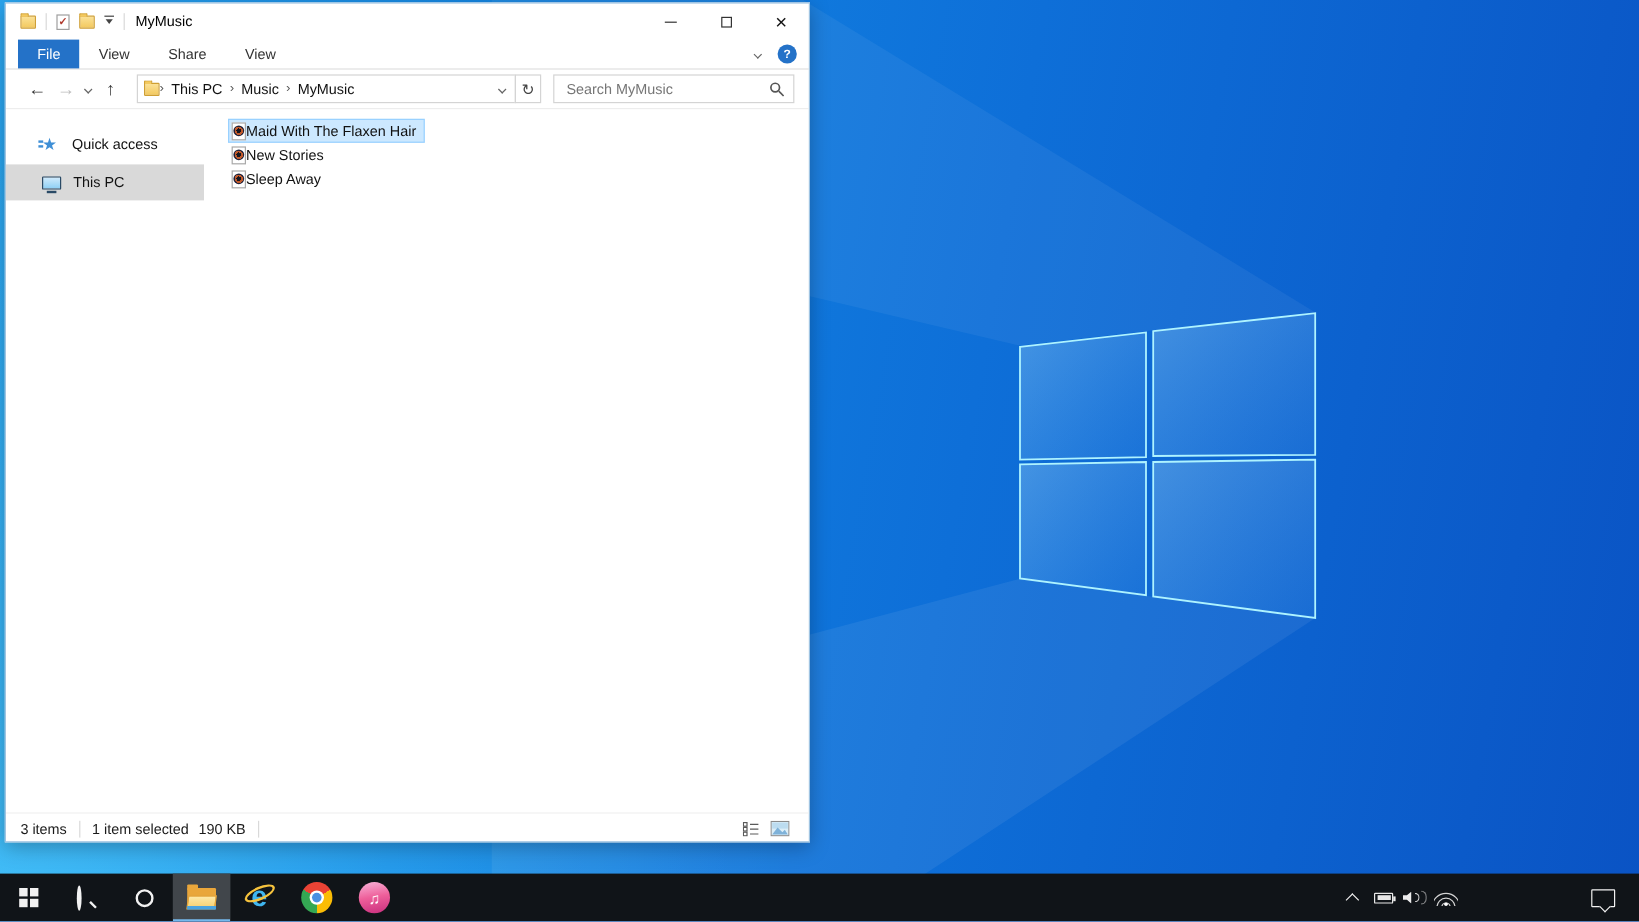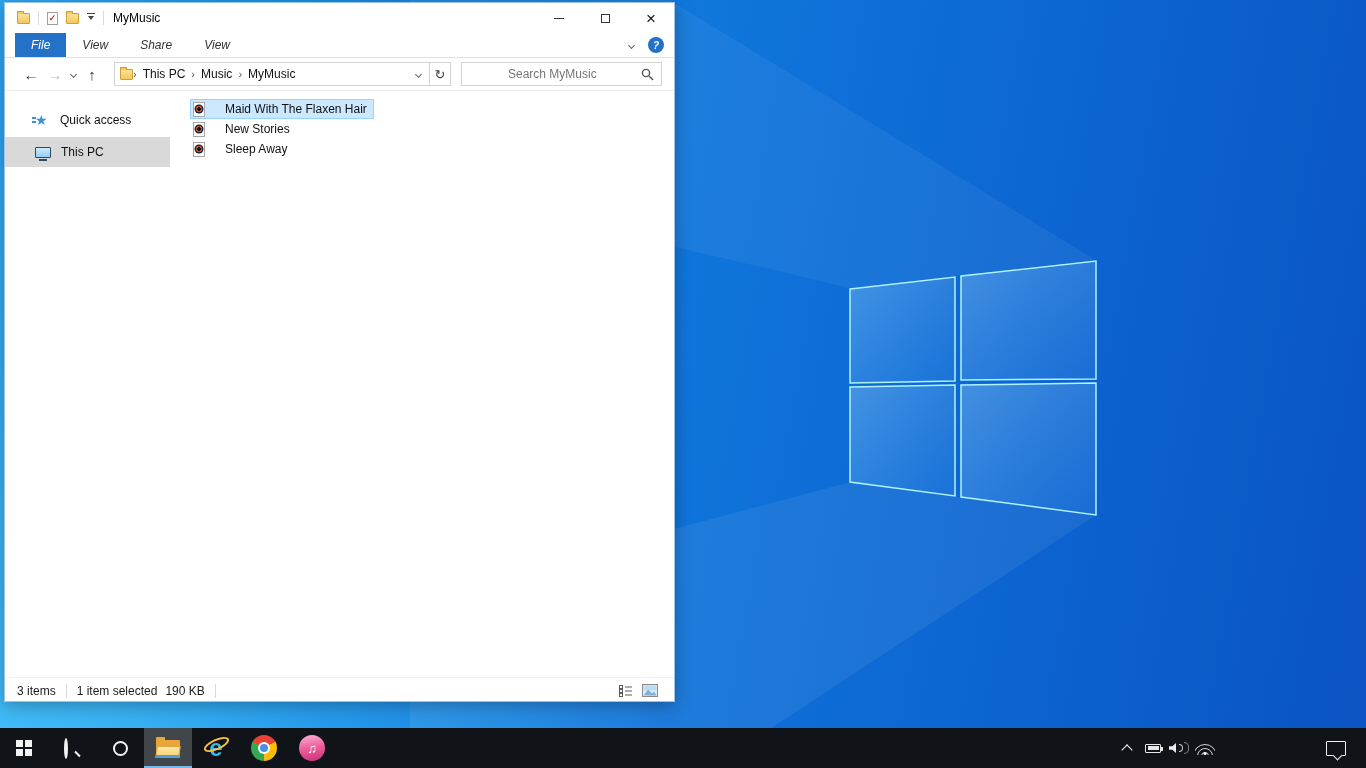--- a/index.html
+++ b/index.html
@@ -39,21 +39,21 @@
     border:1px solid #cf9f34; border-radius:1px; position:relative; flex:none; }
   .mini-folder::before { content:''; position:absolute; top:-3px; left:-1px; width:5px; height:2px;
     background:#f3c95f; border:1px solid #cf9f34; border-bottom:none; border-radius:1px 1px 0 0; }
   .icon-checkdoc { width:11px; height:13px; background:#fff; border:1px solid #9f9f9f;
     display:flex; align-items:center; justify-content:center; font-size:9px; font-weight:bold; color:#b03a2e; }
   .qat-custom { display:flex; flex-direction:column; align-items:center; }
   .qat-custom .line { width:8px; height:1.5px; background:#444; margin-bottom:2px; }
   .qat-custom .tri { width:0; height:0; border:3.5px solid transparent; border-top:4px solid #444; }
 
   .tabs { height:25px; border-bottom:1px solid #e0e0e0; display:flex; align-items:stretch;
-    padding-left:10px; position:relative;font-style:italic; }
+    padding-left:10px; position:relative; }
   .tab { padding:0 16px; display:flex; align-items:center; font-size:12px; color:#333; }
   .tab.active { background:var(--accent,#2472c8); color:#fff; }
   .ribbon-right { position:absolute; right:10px; top:0; height:100%; display:flex; align-items:center; gap:14px; }
   .chev-down { width:5px; height:5px; border-right:1.3px solid #666; border-bottom:1.3px solid #666;
     transform:rotate(45deg); display:inline-block; }
   .help-circle { width:16px; height:16px; border-radius:50%; background:var(--accent,#2472c8);
     color:#fff; font-size:10px; font-weight:bold; display:flex; align-items:center; justify-content:center; }
 
   .navbar { height:33px; display:flex; align-items:center; border-bottom:1px solid #ededed; padding-left:14px; }
   .nav-ic { font-size:15px; color:#333; width:24px; text-align:center; }
@@ -62,42 +62,42 @@
   .addressbar { margin-left:10px; width:316px; height:24px; border:1px solid #d4d4d4;
     display:flex; align-items:center; padding-left:5px; background:#fff; }
   .crumb { padding:0 6px; color:#111; }
   .crumb-sep { color:#555; font-size:11px; }
   .addr-chev { margin-left:auto; width:22px; display:flex; justify-content:center; }
   .refresh-btn { width:22px; height:24px; border:1px solid #d4d4d4; margin-left:-1px;
     display:flex; align-items:center; justify-content:center; font-size:13px; color:#444; background:#fff; }
   .searchbox { margin-left:10px; width:201px; height:24px; border:1px solid #d4d4d4;
     display:flex; align-items:center; padding:0 7px 0 8px; background:#fff; }
   .searchbox input { border:none; outline:none; flex:1; font-size:12px; color:#333; min-width:0;
-    font-family:"Liberation Sans", sans-serif;margin-left:36px; }
+    font-family:"Liberation Sans", sans-serif; }
   .searchbox input::placeholder { color:#767676; }
 
   .main { display:flex; height:586px; }
   .sidebar { width:165px; padding-top:14px; flex:none; }
   .side-item { height:30px; display:flex; align-items:center; gap:10px; padding-left:30px;
     font-size:12px; color:#111; margin-bottom:2px; }
   .side-item.selected { background:var(--sidebar-selected,#d9d9d9); }
   .icon-star { color:#3f8fd6; font-size:14px; line-height:1; position:relative; width:15px; flex:none; }
   .icon-star::before { content:''; position:absolute; left:-3px; top:4px; width:4px; height:1.5px;
     background:#3f8fd6; box-shadow:0 4px 0 #3f8fd6; }
   .icon-pc { width:16px; height:11px; border:1.5px solid #2a4a66; border-radius:1px;
     background:linear-gradient(#cfeafc,#8fd0f5); position:relative; flex:none; }
   .icon-pc::after { content:''; position:absolute; bottom:-4px; left:50%; transform:translateX(-50%);
     width:8px; height:2px; background:#2a4a66; }
   .icon-network { width:15px; height:10px; border:1.5px solid #5a7a92; background:#bcd9ec;
     border-radius:1px; position:relative; flex:none; }
   .icon-network::after { content:''; position:absolute; left:-4px; bottom:-4px; width:9px; height:9px;
     border-radius:50%; background:radial-gradient(circle at 35% 30%, #7ec4f0, #1f6fc0); }
 
   .files { flex:1; padding:8px 0 0 20px; display:flex; flex-direction:column; align-items:flex-start; }
-  .file-row { display:inline-flex; align-items:center; gap:20px; height:20px; padding:0 6px 0 2px;
+  .file-row { display:inline-flex; align-items:center; gap:0; height:20px; padding:0 6px 0 2px;
     border:1px solid transparent; font-size:12px; color:#111; }
   .file-row.selected { background:var(--selection-bg,#cce8ff); border-color:var(--selection-border,#99d1ff); }
   .icon-music { width:12px; height:15px; background:#fff; border:1px solid #a9a9a9; position:relative; flex:none; }
   .icon-music::after { content:''; position:absolute; left:50%; top:50%; transform:translate(-50%,-50%);
     width:9px; height:9px; border-radius:50%;
     background:radial-gradient(circle, #15151f 0 2px, #c05a2c 2px 3.5px, #23233a 3.5px 100%); }
 
   .statusbar { height:26px; display:flex; align-items:center; font-size:12px; color:#1a1a1a;
     padding:0 12px; border-top:1px solid #f0f0f0; }
   .status-sep { width:1px; height:14px; background:#d9d9d9; margin:0 10px; }

